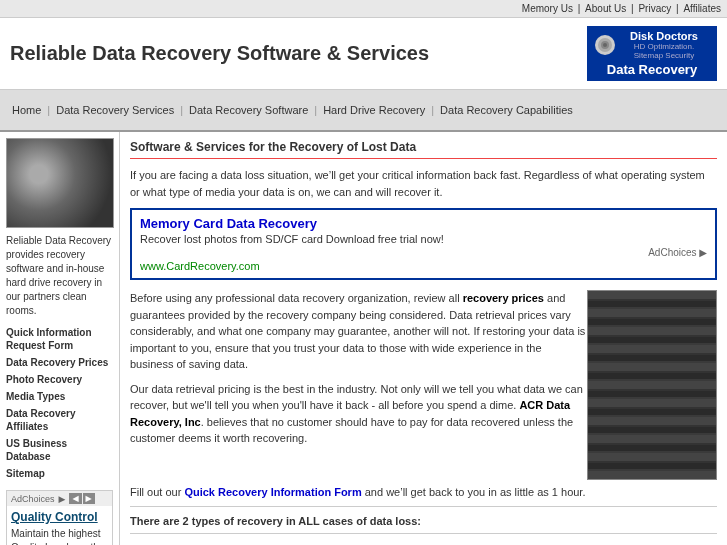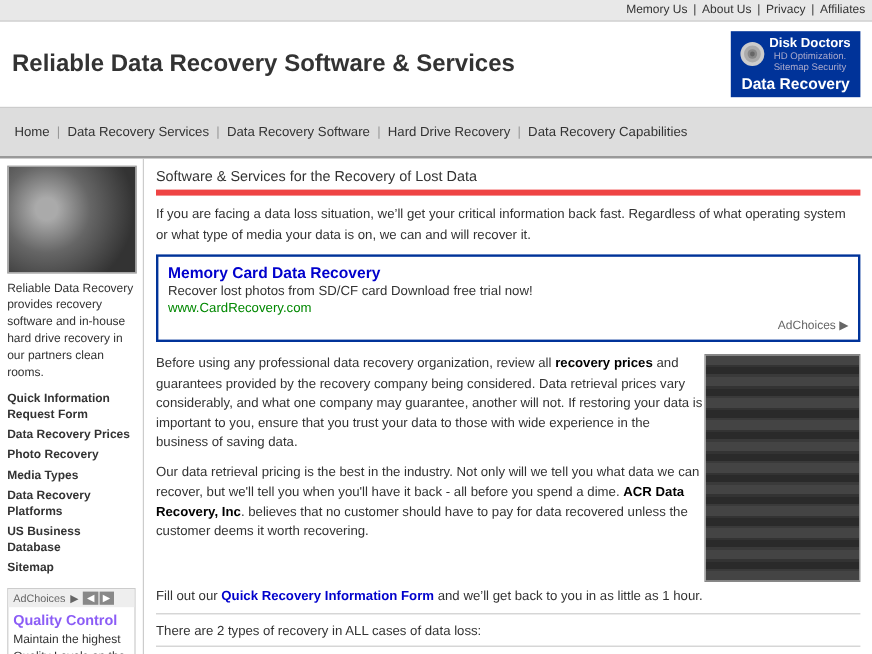--- a/index.html
+++ b/index.html
@@ -28,21 +28,21 @@
     #header-title {
       font-size: 20px;
       font-weight: bold;
       color: #333;
     }
     #logo-box {
       background: #003399;
       color: white;
       padding: 4px 8px;
       text-align: center;
-      width: 108px;
+      width: 130px;
     }
     #logo-box .logo-top {
       display: flex;
       align-items: center;
       gap: 4px;
     }
     #logo-box .logo-gear {
       width: 20px; height: 20px;
       background: #ccc;
       border-radius: 50%;
@@ -129,41 +129,42 @@
       display: flex;
       align-items: center;
       gap: 4px;
     }
     #sidebar-ad-content {
       padding: 4px;
     }
     #sidebar-ad-title {
       font-size: 12px;
       font-weight: bold;
-      color: #8b5cf6;
+      color: #0c4a6e;
       margin-bottom: 3px;
+      text-decoration: underline;
     }
     #sidebar-ad-body {
       font-size: 10px;
       color: #333;
       line-height: 1.4;
       margin-bottom: 3px;
     }
 
     
     #main-content {
       flex: 1;
       padding: 8px 10px;
     }
     #content-title {
       font-size: 12px;
-      font-weight: normal;
+      font-weight: bold;
       color: #333;
       margin-bottom: 8px;
-      border-bottom: 5px solid #ef4444;
+      border-bottom: 1px solid #ef4444;
       padding-bottom: 4px;
     }
     #content-intro {
       font-size: 11px;
       color: #333;
       margin-bottom: 8px;
       line-height: 1.5;
     }
 
     
@@ -238,21 +239,21 @@
     #quick-form-line a { color: #0000cc; font-weight: bold; }
 
     #divider {
       border: none;
       border-top: 1px solid #ccc;
       margin: 8px 0;
     }
 
     #types-heading {
       font-size: 11px;
-      font-weight: normal;
+      font-weight: bold;
       color: #333;
       margin-bottom: 6px;
     }
 
     #physical-heading {
       font-size: 13px;
       font-weight: bold;
       color: #fff;
       background: #666;
       padding: 3px 6px;
@@ -323,21 +324,21 @@
   <div id="sidebar">
     <div id="sidebar-image">
       <div class="gear-visual"></div>
     </div>
     <div id="sidebar-desc">Reliable Data Recovery provides recovery software and in-house hard drive recovery in our partners clean rooms.</div>
 
     <a class="sidebar-link">Quick Information Request Form</a>
     <a class="sidebar-link">Data Recovery Prices</a>
     <a class="sidebar-link">Photo Recovery</a>
     <a class="sidebar-link">Media Types</a>
-    <a class="sidebar-link">Data Recovery Platforms</a>
+    <a class="sidebar-link">Data Recovery Affiliates</a>
     <a class="sidebar-link">US Business Database</a>
     <a class="sidebar-link">Sitemap</a>
 
     <div id="sidebar-ad">
       <div id="sidebar-ad-header">
         <span>AdChoices</span>
         <span>▶</span>
         <div class="nav-arrows">
           <span class="nav-arrow">◀</span>
           <span class="nav-arrow">▶</span>
@@ -351,22 +352,22 @@
     </div>
   </div>
 
   <div id="main-content">
     <div id="content-title">Software &amp; Services for the Recovery of Lost Data</div>
     <div id="content-intro">If you are facing a data loss situation, we’ll get your critical information back fast. Regardless of what operating system or what type of media your data is on, we can and will recover it.</div>
 
     <div id="content-ad">
       <div id="content-ad-title">Memory Card Data Recovery</div>
       <div id="content-ad-desc">Recover lost photos from SD/CF card Download free trial now!</div>
+      <div id="content-ad-bottom">AdChoices ▶</div>
       <div id="content-ad-url">www.CardRecovery.com</div>
-      <div id="content-ad-bottom">AdChoices ▶</div>
     </div>
 
     <div id="content-with-image">
       <div id="content-text">
         <p class="content-para">
           Before using any professional data recovery organization, review all <b>recovery prices</b> and guarantees provided by the recovery company being considered. Data retrieval prices vary considerably, and what one company may guarantee, another will not. If restoring your data is important to you, ensure that you trust your data to those with wide experience in the business of saving data.
         </p>
         <p class="content-para">
           Our data retrieval pricing is the best in the industry. Not only will we tell you what data we can recover, but we'll tell you when you'll have it back - all before you spend a dime. <b>ACR Data Recovery, Inc</b>. believes that no customer should have to pay for data recovered unless the customer deems it worth recovering.
         </p>

